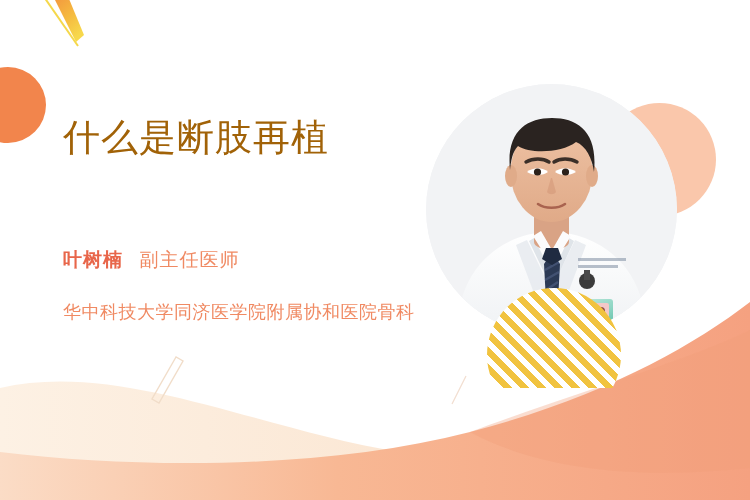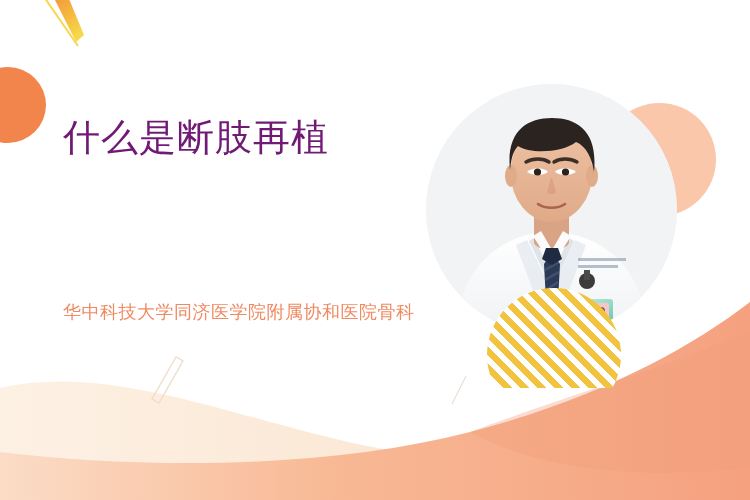--- a/index.html
+++ b/index.html
@@ -48,21 +48,21 @@
     background:repeating-linear-gradient(45deg,
         #f1c33f 0px, #f1c33f 6px,
         #ffffff 6px, #ffffff 12px);
     clip-path: inset(0 0 34px 0);
   }
 
   
   .headline {
     position:absolute; left:63px; top:117px;
     font-size:37px; line-height:1.15; letter-spacing:1px;
-    color:#701a75; font-weight:400; white-space:nowrap;
+    color:#a16207; font-weight:400; white-space:nowrap;
   }
   .doc-line {
     position:absolute; left:63px; top:247px;
     white-space:nowrap;
   }
   .doc-name {
     font-size:19px; font-weight:bold; color:#e8664a;
     letter-spacing:1px;
   }
   .doc-title {
@@ -208,16 +208,20 @@
           <path d="M168,243 C169,235 181,235 182,243 Z" fill="#c85f5f"></path>
         </g>
       </g>
     </svg>
   </div>
 
   <div class="stripe-circle"></div>
 
   <div class="headline">什么是断肢再植</div>
 
+  <div class="doc-line">
+    <span class="doc-name">叶树楠</span>
+    <span class="doc-title">副主任医师</span>
+  </div>
 
   <div class="doc-affil">华中科技大学同济医学院附属协和医院骨科</div>
 
 </div>
 
 </body></html>

